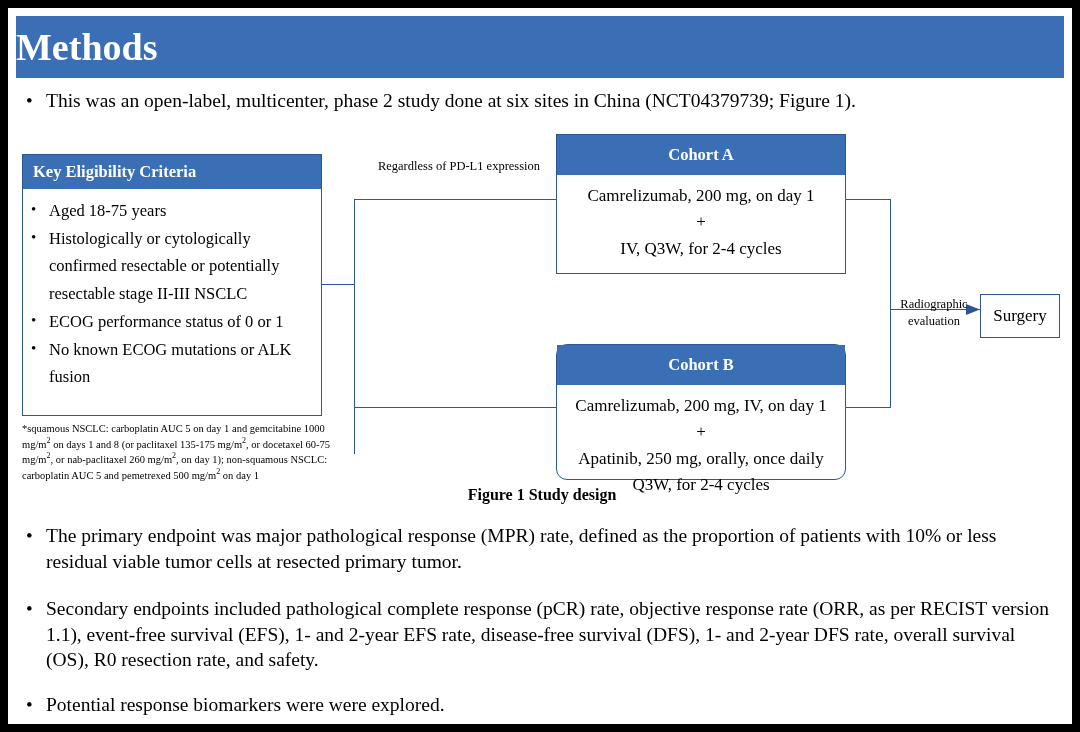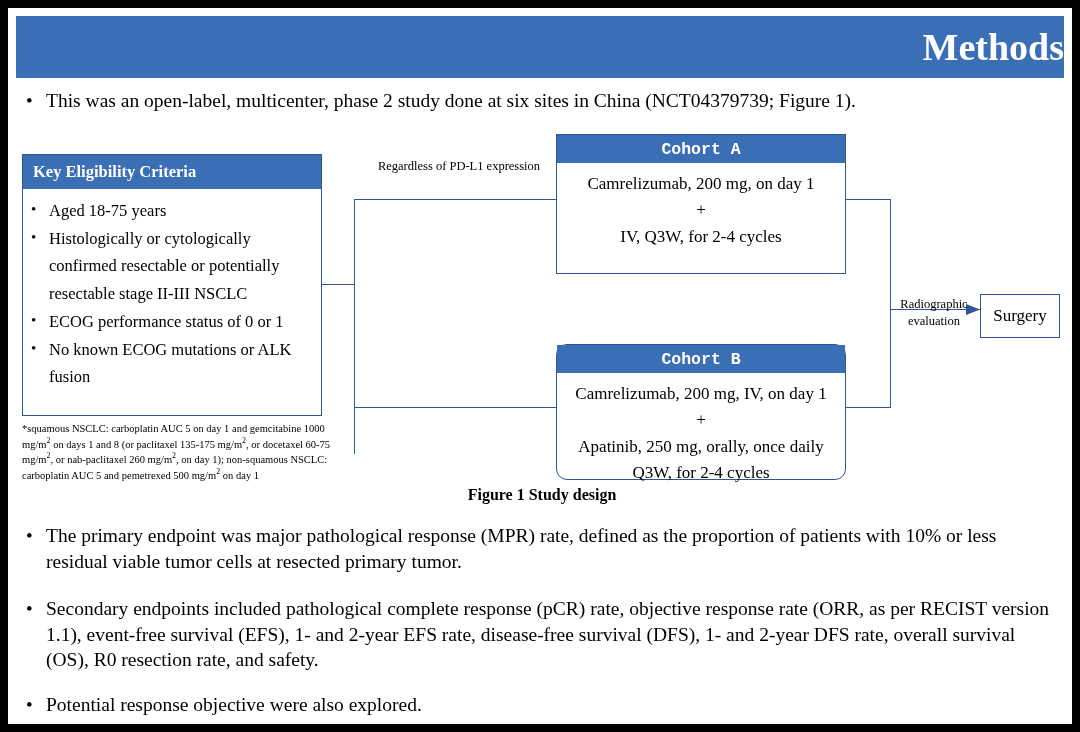--- a/index.html
+++ b/index.html
@@ -27,24 +27,23 @@
     left: 8px;
     top: 8px;
     width: 1048px;
     height: 62px;
     background: #3a6fb5;
   }
   .title-bar .title {
     color: #ffffff;
     font-size: 38px;
     font-weight: bold;
-    text-align: right;
+    text-align: left;
     line-height: 62px;
     font-family: "Liberation Serif", serif;
-    margin-left: 8px;
   }
 
   .bullet {
     position: absolute;
     display: flex;
     align-items: flex-start;
     font-size: 19.5px;
     color: #000000;
     line-height: 1.32;
   }
@@ -115,29 +114,28 @@
   }
   .footnote sup { font-size: 8px; }
 
   .cohort {
     position: absolute;
     border: 1px solid #2f5597;
     box-sizing: border-box;
     background: #ffffff;
   }
   .cohort-head {
-    height: 28px;
+    height: 40px;
     background: #3a6fb5;
     color: #ffffff;
     font-weight: bold;
     font-size: 16.5px;
     display: flex;
     align-items: center;
     justify-content: center;
-    font-family: Liberation Mono, monospace;
   }
   .cohort-body {
     text-align: center;
     font-size: 17px;
     line-height: 1.55;
     padding-top: 8px;
     color: #000000;
   }
   .cohort-a { left: 534px; top: 8px; width: 290px; height: 140px; }
   .cohort-b { left: 534px; top: 218px; width: 290px; height: 136px; border-radius: 11px; }
@@ -268,16 +266,16 @@
     <span class="txt">The primary endpoint was major pathological response (MPR) rate, defined as the proportion of patients with 10% or less residual viable tumor cells at resected primary tumor.</span>
   </div>
 
   <div class="bullet" style="left:18px; top:588px; width:1028px;">
     <span class="dot">•</span>
     <span class="txt">Secondary endpoints included pathological complete response (pCR) rate, objective response rate (ORR, as per RECIST version 1.1), event-free survival (EFS), 1- and 2-year EFS rate, disease-free survival (DFS), 1- and 2-year DFS rate, overall survival (OS), R0 resection rate, and safety.</span>
   </div>
 
   <div class="bullet" style="left:18px; top:684px; width:1028px;">
     <span class="dot">•</span>
-    <span class="txt">Potential response objective were also explored.</span>
+    <span class="txt">Potential response biomarkers were were explored.</span>
   </div>
 
 </div>
 
 </body></html>

